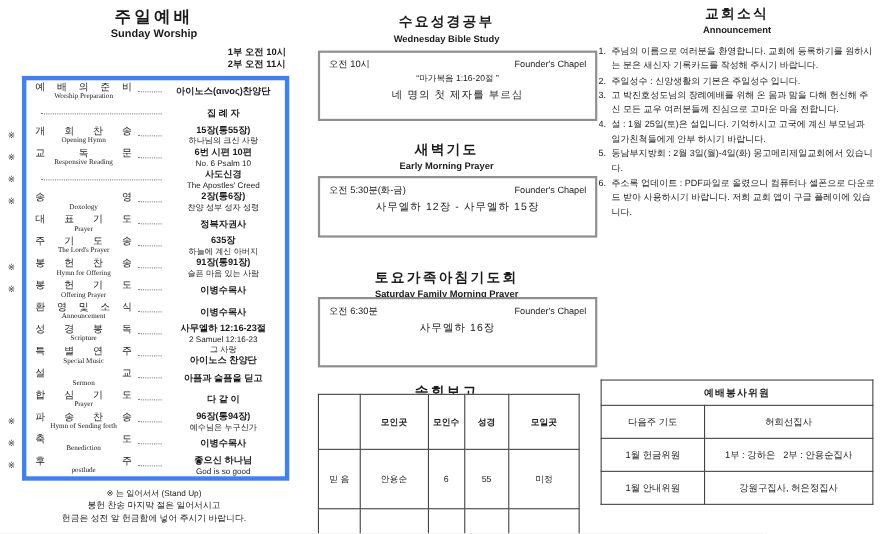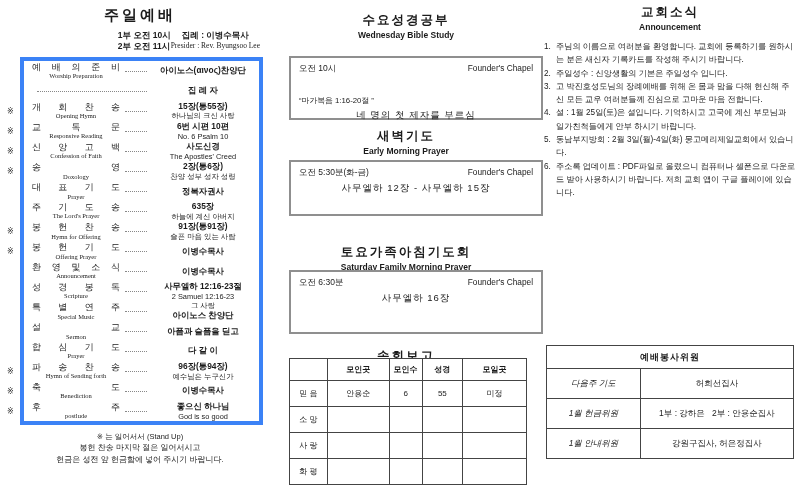--- a/index.html
+++ b/index.html
@@ -35,61 +35,58 @@
 
   .foot{margin-top:7px;text-align:center;}
   .foot .legend{font-size:7.5px;}
   .foot .note{font-size:8px;line-height:1.5;}
 
   .mid-title{position:absolute;left:0;width:100%;}
   .mid-box{position:absolute;left:5px;width:234px;border:2px solid #8f8f8f;background:#fff;padding:5px 8px;box-sizing:content-box;}
   .mid-box .toprow{display:flex;justify-content:space-between;align-items:flex-start;}
   .mid-box .time{font-size:8.5px;}
   .mid-box .place{font-size:8.3px;}
-  .mid-quote{font-size:7.8px;margin-top:20px;min-height:0;}
+  .mid-quote{text-align:center;font-size:7.8px;margin-top:1px;min-height:0;}
   .mid-quote:empty{margin-top:7px;}
   .mid-main{text-align:center;font-size:9.5px;margin-top:3px;letter-spacing:1px;}
 
-  .t1{top:8px;} .b1{top:52px;height:50px;}
+  .t1{top:8px;} .b1{top:42px;height:50px;}
   .t2{top:124px;} .b2{top:156px;height:42px;}
   .t3{top:240px;} .b3{top:266px;height:50px;}
   .t4{top:344px;}
   .class-table-wrap{position:absolute;top:354px;left:5px;width:238px;}
   table.grid{border-collapse:collapse;width:100%;background:#fff;}
-  table.grid th,table.grid td{border:1px solid #444;font-size:8px;text-align:center;padding:4px 2px;}
+  table.grid th,table.grid td{border:1px solid #444;font-size:8px;text-align:center;padding:18px 2px;}
   table.grid th{font-weight:bold;height:13px;}
   table.grid td{height:17px;}
 
   .ann-list{margin-top:8px;}
   .ann-item{display:flex;font-size:8.2px;line-height:1.62;}
   .ann-num{width:12px;flex:none;}
   .ann-text{flex:1;}
 
   .committee{position:absolute;top:341px;left:2px;width:248px;}
   table.committee-table{border-collapse:collapse;width:100%;background:#fff;}
   table.committee-table th{border:1px solid #444;font-size:9px;font-weight:bold;height:20px;text-align:center;letter-spacing:1px;}
   table.committee-table td{border:1px solid #444;font-size:8.5px;text-align:center;height:27px;}
-  td.c-label{width:38%;font-style:italic;}
+  td.c-label{width:38%;}
 </style>
 </head>
 <body>
 
 <div class="page">
 
   <div class="col col-left">
     <div class="big-title">주일예배</div>
+    <div class="big-sub">Sunday Worship</div>
     <div class="info-row">
       <div class="info-times">
         <div>1부 오전 10시</div>
         <div>2부 오전 11시</div>
       </div>
-      <div class="info-presider">
-        <div class="ko">집례 : 이병수목사</div>
-        <div class="en">Presider : Rev. Byungsoo Lee</div>
-      </div>
     </div>
 
     <div class="order-table">
 
         <div class="order-row">
 
           <div class="order-label">
             <div class="ko">예 배 의 준 비</div>
             <div class="en">Worship Preparation</div>
           </div>
@@ -130,24 +127,20 @@
           </div>
           <div class="order-leader"></div>
           <div class="order-value">
             <div class="val-main">6번 시편 10편</div>
             <div class="val-sub">No. 6  Psalm 10</div>
           </div>
         </div>
 
         <div class="order-row">
           <span class="order-star">※</span>
-          <div class="order-label">
-            <div class="ko">신 앙 고 백</div>
-            <div class="en">Confession of Faith</div>
-          </div>
           <div class="order-leader"></div>
           <div class="order-value">
             <div class="val-main">사도신경</div>
             <div class="val-sub">The Apostles' Creed</div>
           </div>
         </div>
 
         <div class="order-row">
           <span class="order-star">※</span>
           <div class="order-label">

